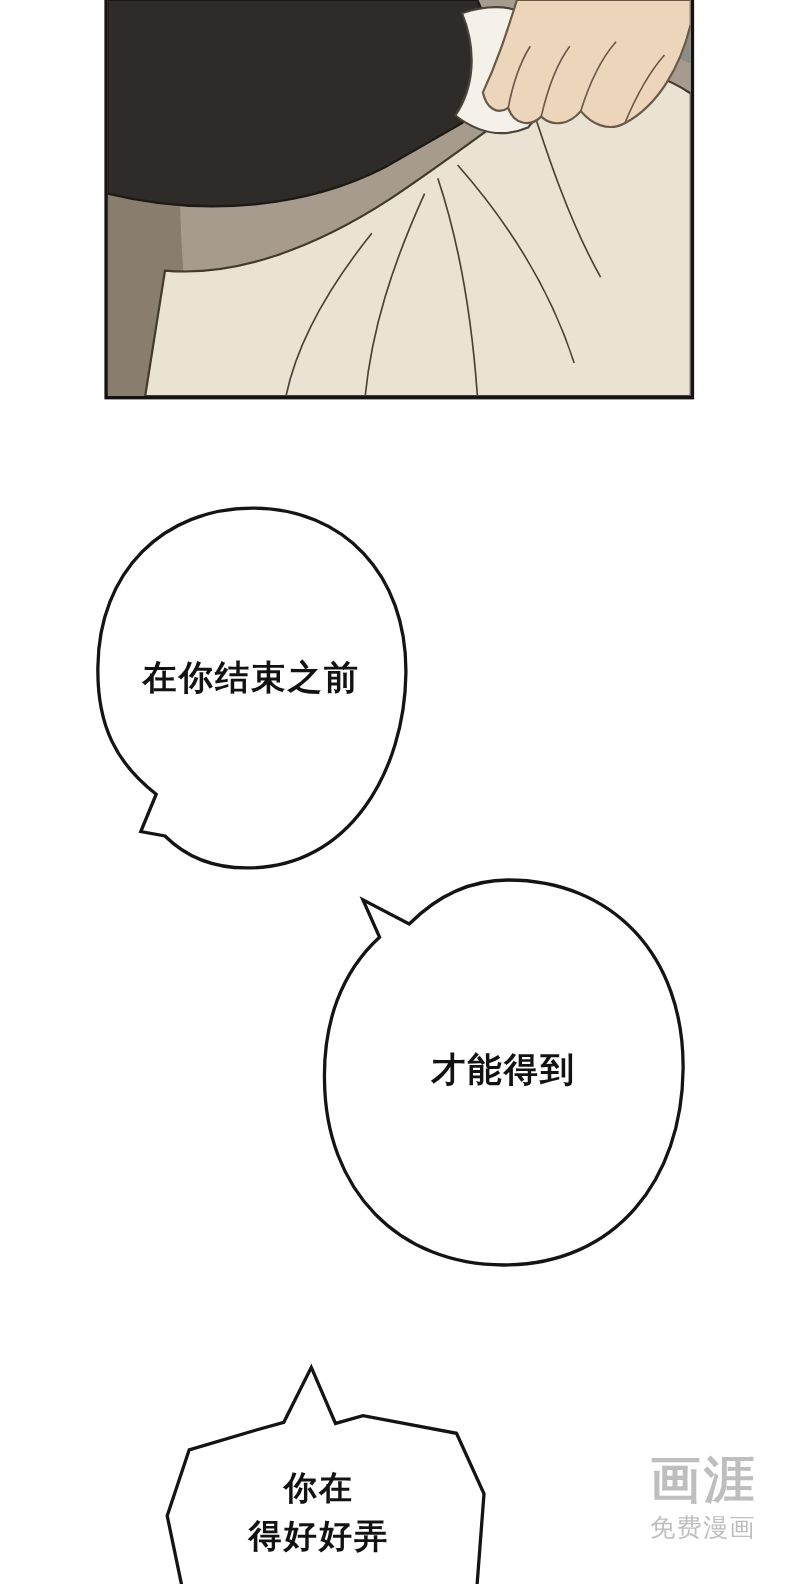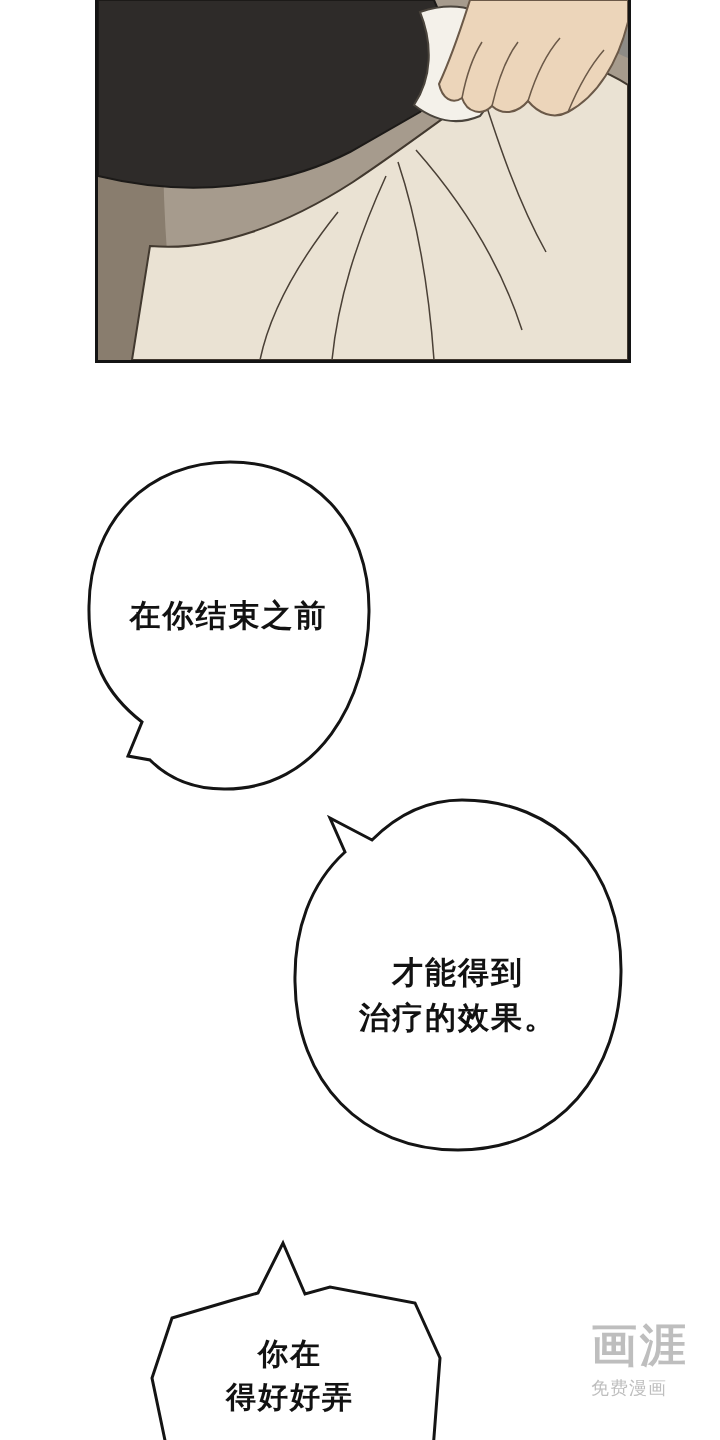--- a/index.html
+++ b/index.html
@@ -54,21 +54,21 @@
     text-align: left;
   }
   .watermark-logo {
     font-size: 46px;
     font-weight: bold;
     letter-spacing: 3px;
     line-height: 54px;
     font-family: "DejaVu Sans Mono", "Liberation Mono", monospace;
   }
   .watermark-subtitle {
-    font-size: 18px;
+    font-size: 23px;
     letter-spacing: 1px;
     line-height: 28px;
     margin-top: 2px;
   }
 </style>
 </head>
 <body>
 
 <div class="page">
 
@@ -112,21 +112,20 @@
     <path d="M462,800 C556,800 622,868 621,972 C620,1072 560,1150 458,1150 C362,1150 296,1082 295,982 C294,930 310,884 345,852 L330,818 L372,840 C398,814 428,800 462,800 Z" fill="#ffffff" stroke="#141414" stroke-width="3"></path>
     <path d="M283,1243 L305,1294 L330,1287 L415,1303 L440,1358 L433,1450 L167,1450 L152,1378 L172,1318 L233,1300 L258,1293 Z" fill="#ffffff" stroke="#141414" stroke-width="3"></path>
   </svg>
 
   <div class="bubble-text" style="left:88px; top:558px; width:281px;margin-top:35px;">
     <div>在你结束之前</div>
   </div>
 
   <div class="bubble-text" style="left:295px; top:950px; width:326px;">
     <div>才能得到</div>
-    <div>治疗的效果。</div>
   </div>
 
   <div class="bubble-text bubble-text-3" style="left:157px; top:1332px; width:266px;text-align:center;">
     <div>你在</div>
     <div>得好好弄</div>
   </div>
 
   <div class="watermark">
     <div class="watermark-logo">画涯</div>
     <div class="watermark-subtitle">免费漫画</div>

